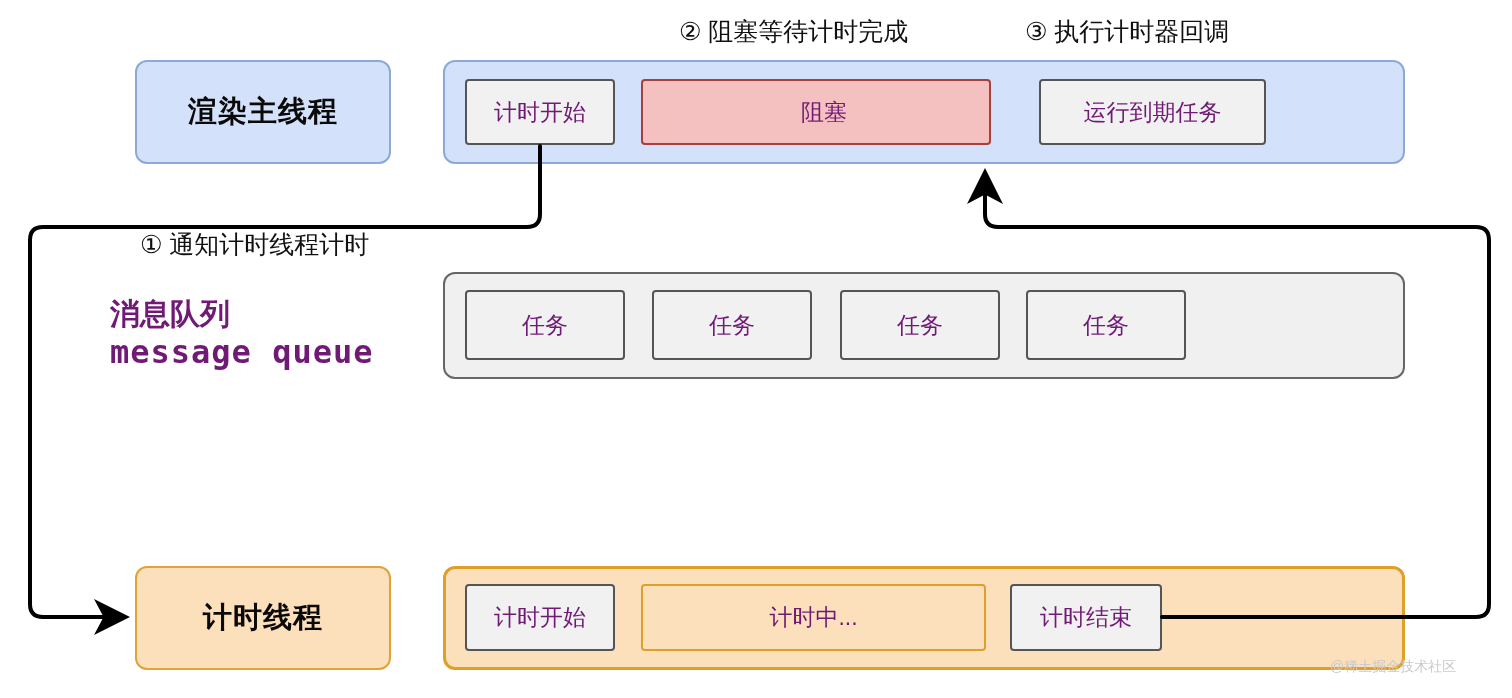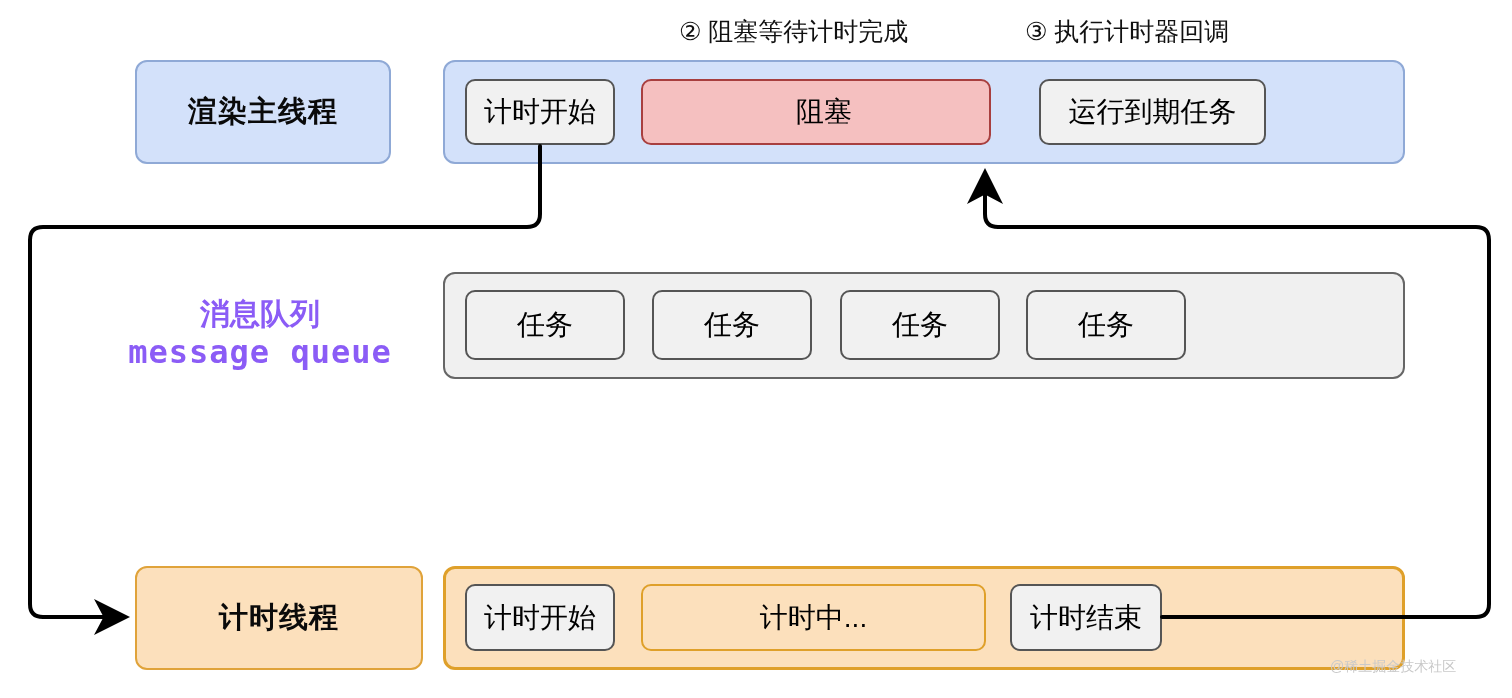--- a/index.html
+++ b/index.html
@@ -53,24 +53,24 @@
   .lane-track.grey {
     background: #f0f0f0;
     border: 2px solid #666666;
   }
 
   .chip {
     position: absolute;
     display: flex;
     align-items: center;
     justify-content: center;
-    border-radius: 10px;
+    border-radius: 4px;
     box-sizing: border-box;
-    font-size: 28px;
-    color: #000000;
+    font-size: 23px;
+    color: #701a75;
     white-space: nowrap;
   }
   .chip.grey {
     background: #f1f1f1;
     border: 2px solid #555555;
   }
   .chip.red {
     background: #f5c0c0;
     border: 2px solid #a83f3f;
     padding-left: 16px;
@@ -82,22 +82,21 @@
 
   .step-note {
     position: absolute;
     font-size: 25px;
     color: #111111;
     white-space: nowrap;
   }
 
   .queue-title {
     position: absolute;
-    text-align: center;
-    color: #8b5cf6;
+    color: #701a75;
     line-height: 1.22;
   }
   .queue-title .cn {
     font-size: 30px;
     font-weight: 700;
     display: block;
   }
   .queue-title .en {
     font-size: 32px;
     font-weight: 700;
@@ -132,37 +131,38 @@
   <div class="lane-label blue" style="left:135px; top:60px; width:256px; height:104px;">渲染主线程</div>
 
   <div class="lane-track blue" style="left:443px; top:60px; width:962px; height:104px;"></div>
 
   <div class="chip grey" style="left:465px; top:79px; width:150px; height:66px;">计时开始</div>
 
   <div class="chip red" style="left:641px; top:79px; width:350px; height:66px;">阻塞</div>
 
   <div class="chip grey" style="left:1011px; top:79px; width:227px; height:66px;margin-left:28px;">运行到期任务</div>
 
+  <div class="step-note" style="left:140px; top:228px;">① 通知计时线程计时</div>
 
   <div class="queue-title" style="left:110px; top:296px; width:300px;">
     <span class="cn">消息队列</span>
     <span class="en">message queue</span>
   </div>
 
   <div class="lane-track grey" style="left:443px; top:272px; width:962px; height:107px;"></div>
 
   <div class="chip grey" style="left:465px; top:290px; width:160px; height:70px;">任务</div>
 
   <div class="chip grey" style="left:652px; top:290px; width:160px; height:70px;">任务</div>
 
   <div class="chip grey" style="left:840px; top:290px; width:160px; height:70px;">任务</div>
 
   <div class="chip grey" style="left:1026px; top:290px; width:160px; height:70px;">任务</div>
 
-  <div class="lane-label orange" style="left:135px; top:566px; width:288px; height:104px;">计时线程</div>
+  <div class="lane-label orange" style="left:135px; top:566px; width:256px; height:104px;">计时线程</div>
 
   <div class="lane-track orange" style="left:443px; top:566px; width:962px; height:104px;"></div>
 
   <div class="chip grey" style="left:465px; top:584px; width:150px; height:67px;">计时开始</div>
 
   <div class="chip orangeline" style="left:641px; top:584px; width:345px; height:67px;">计时中...</div>
 
   <div class="chip grey" style="left:1010px; top:584px; width:152px; height:67px;">计时结束</div>
 
   <svg class="wires" viewBox="0 0 1512 698">

